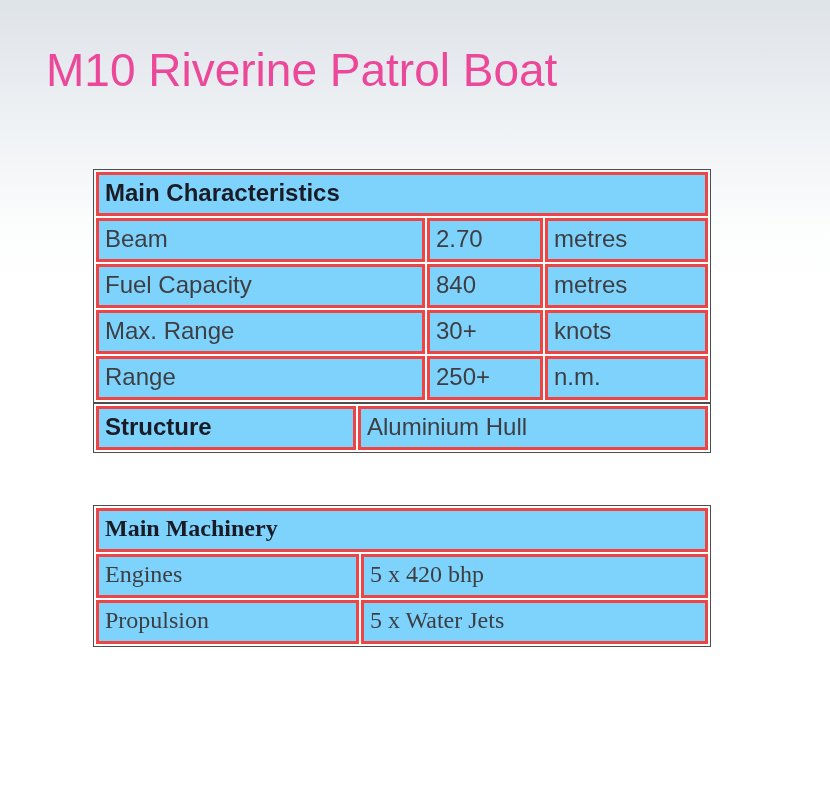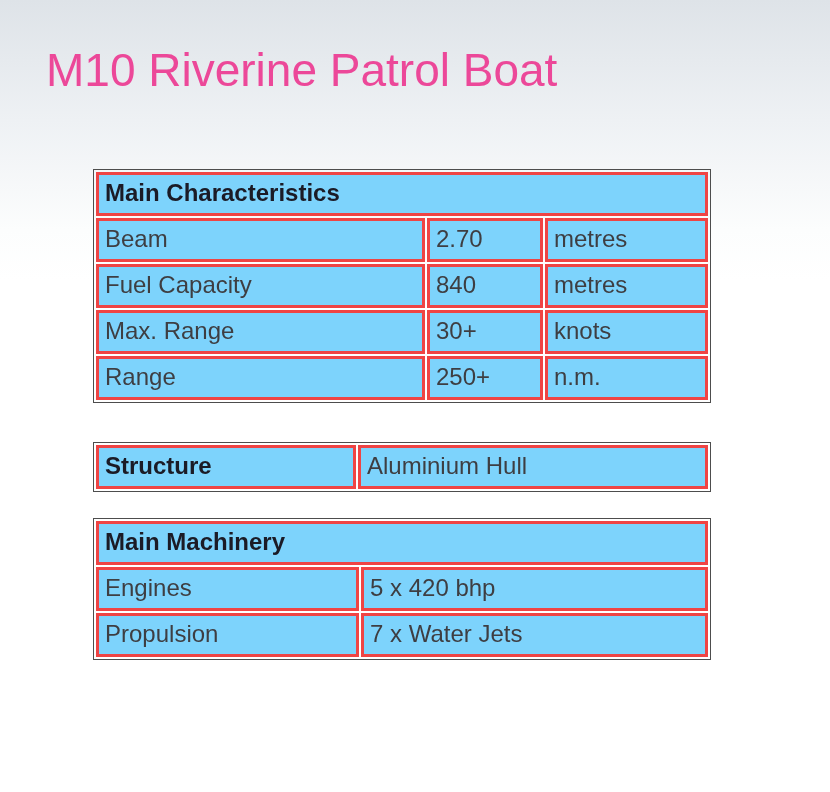--- a/index.html
+++ b/index.html
@@ -46,22 +46,22 @@
   }
   table.spec td.section-header {
     font-weight: bold;
     color: #1b1b26;
   }
   table.spec td.row-label-bold {
     font-weight: bold;
     color: #1b1b26;
   }
   .t1 { margin-top: 72px; }
-  .t2 { margin-top: 39px; }
-  .t3 { margin-top: 26px; }
+  .t2 { }
+  .t3 { margin-top: 52px; font-family: Liberation Serif, serif; }
 </style>
 </head>
 <body>
 
 <h1 class="page-title">M10 Riverine Patrol Boat</h1>
 
 <div class="tables-area">
 
   <table class="spec t1">
     <colgroup>
@@ -117,18 +117,18 @@
     <tbody>
         <tr>
       <td class="section-header" colspan="2">Main Machinery</td>
     </tr>
     <tr>
       <td>Engines</td>
       <td>5 x 420 bhp</td>
     </tr>
     <tr>
       <td>Propulsion</td>
-      <td>7 x Water Jets</td>
+      <td>5 x Water Jets</td>
     </tr>
   </tbody>
     </table>
 
 </div>
 
 </body></html>

